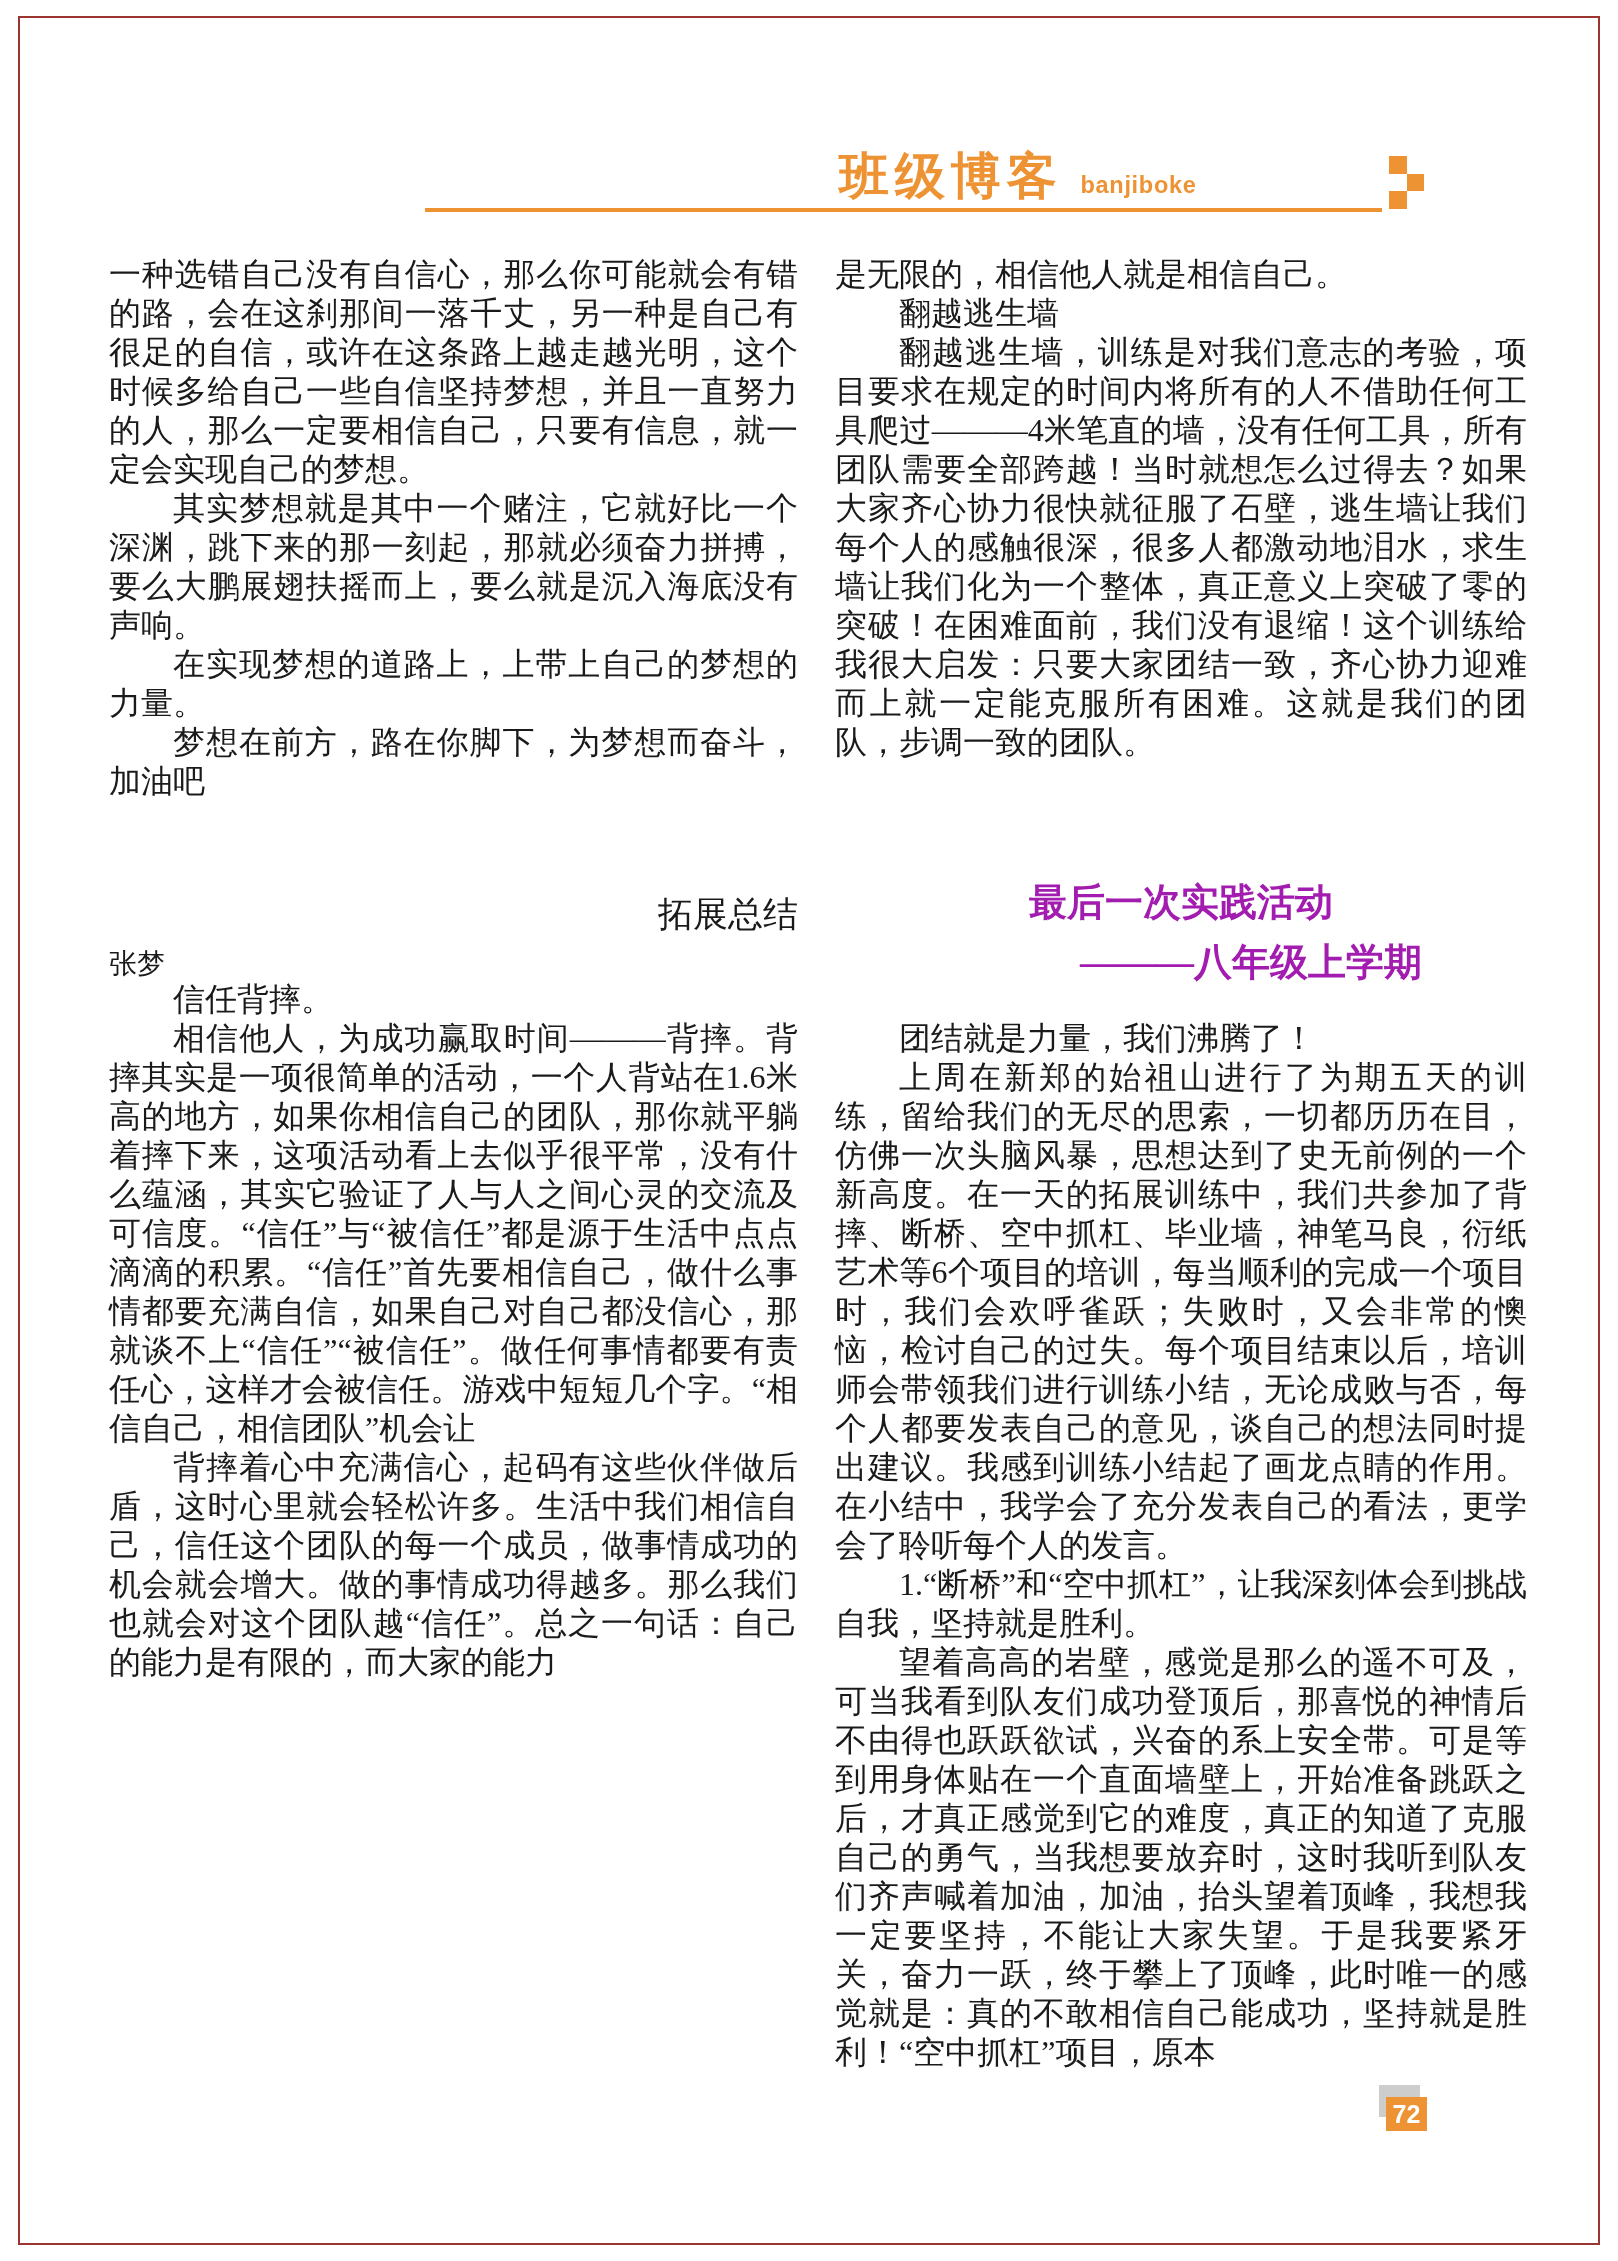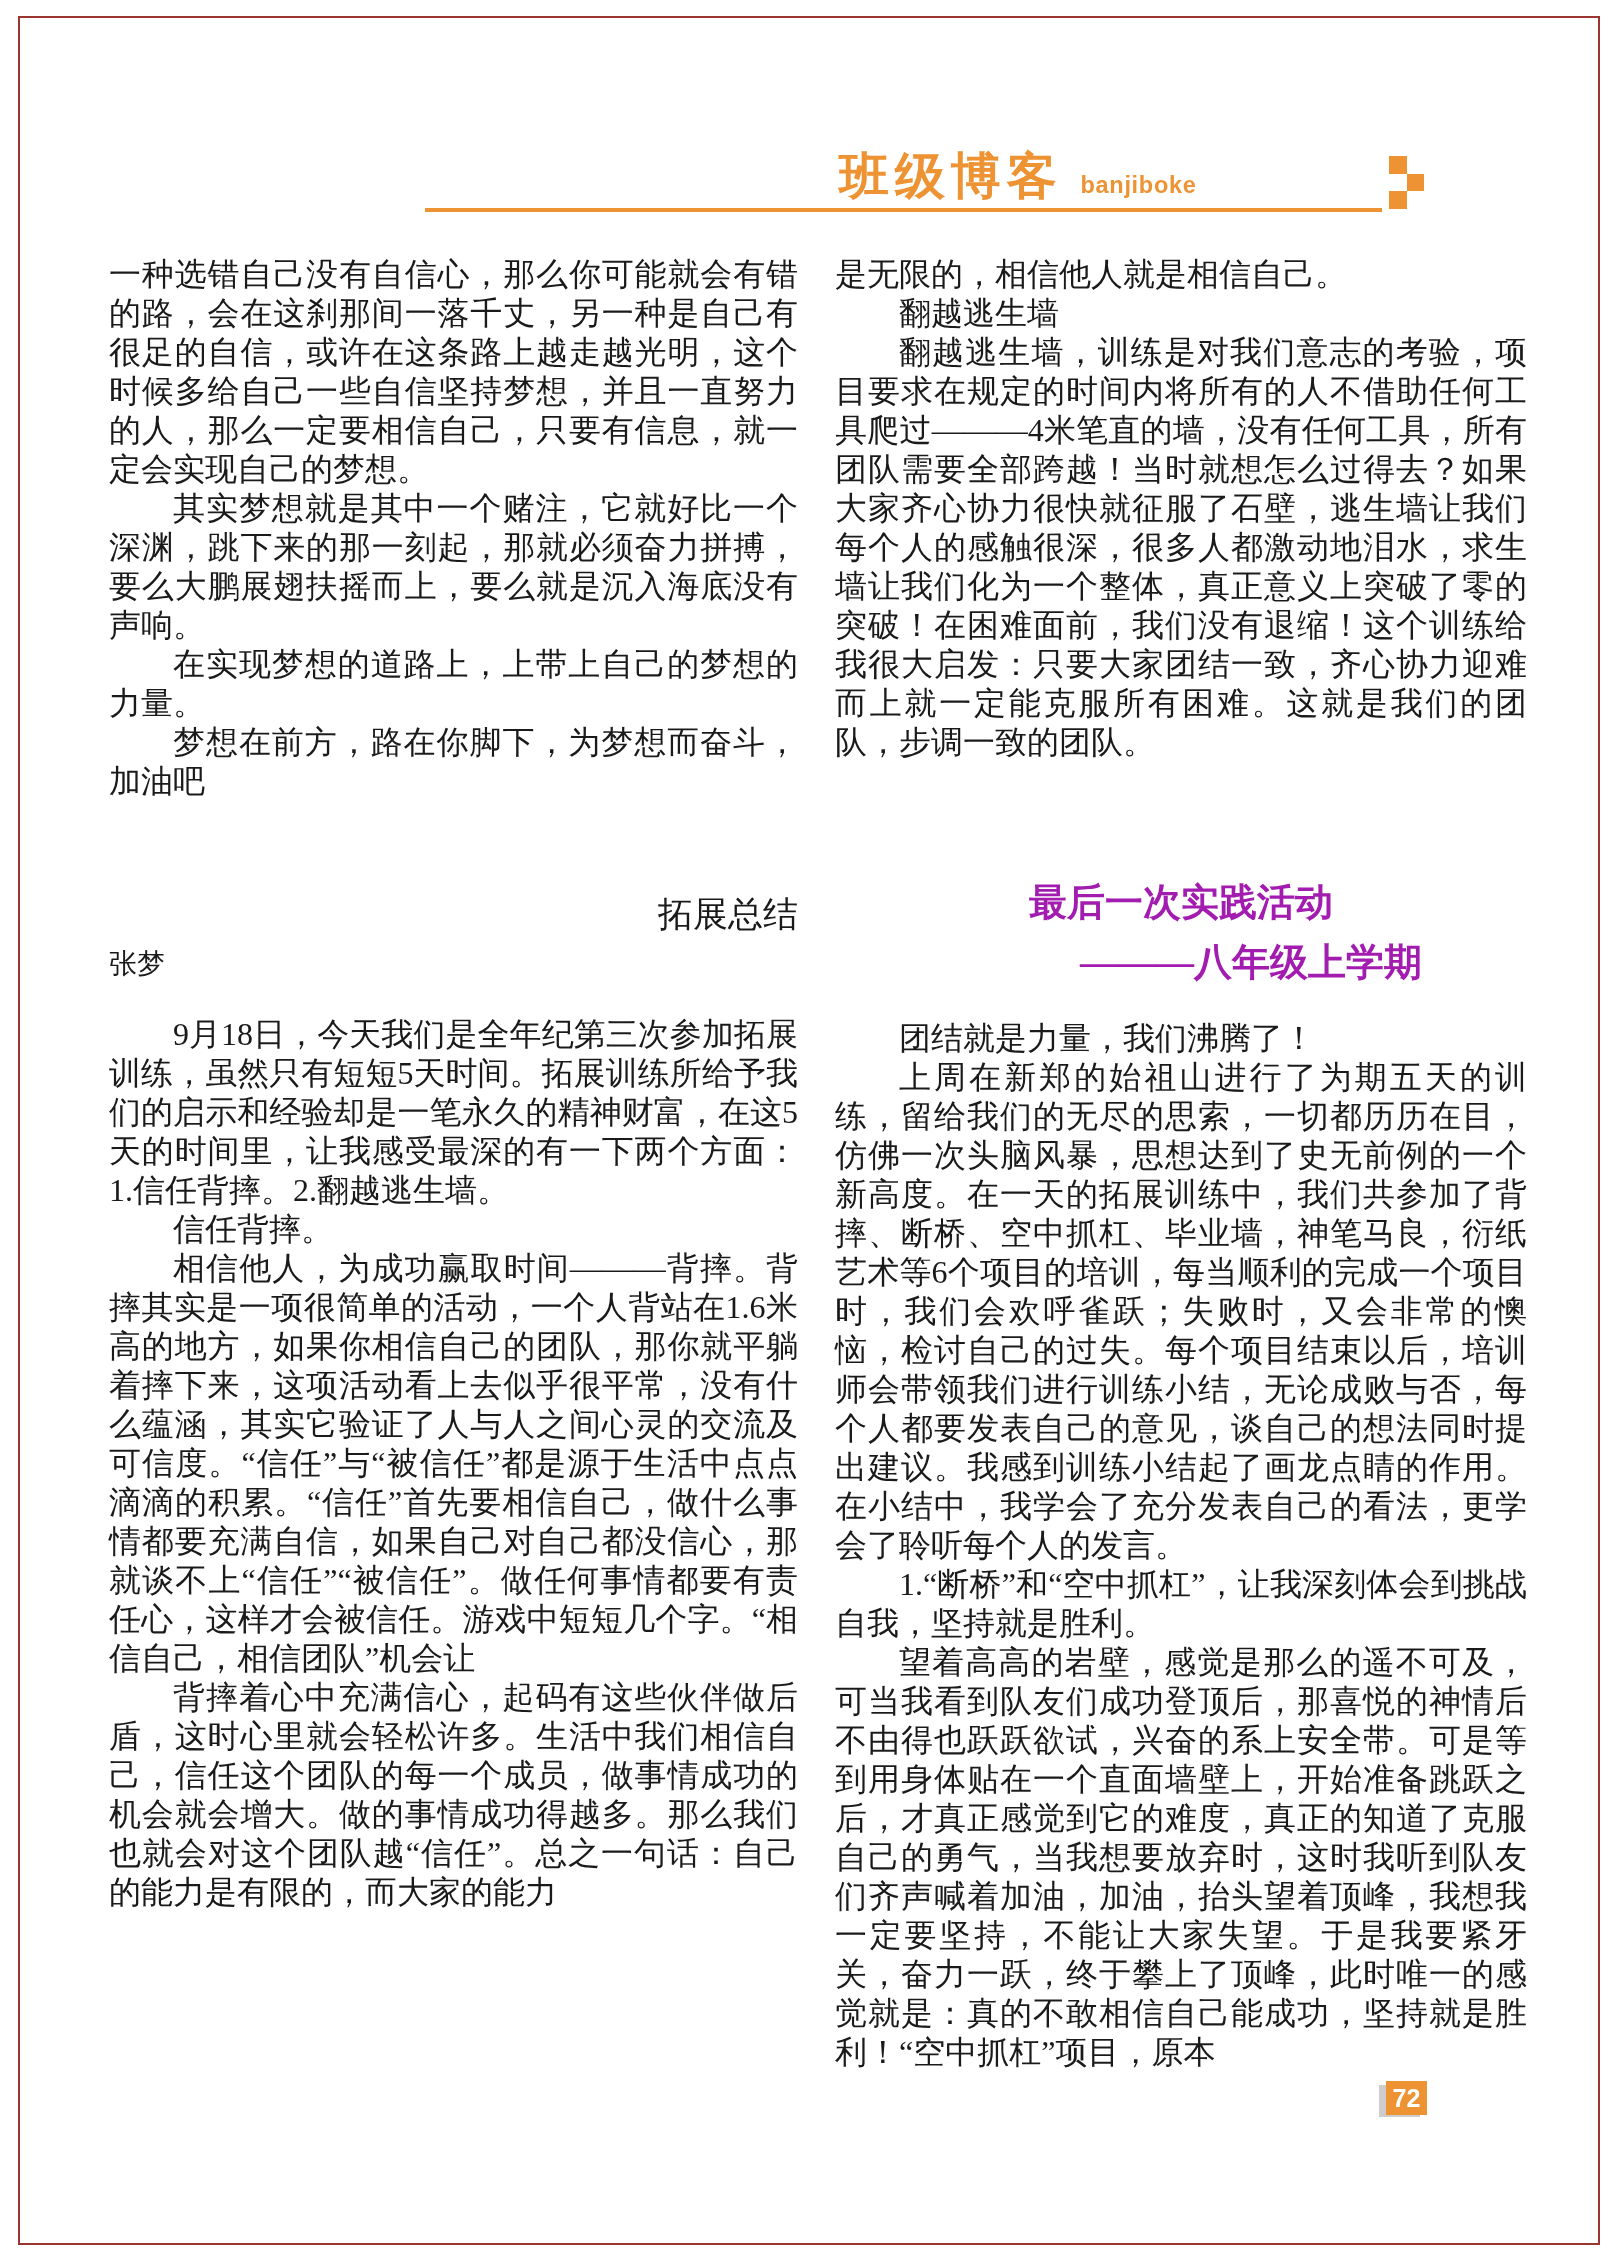--- a/index.html
+++ b/index.html
@@ -71,21 +71,21 @@
   }
   .sec-title.line2 { margin-top:16px; transform:translateX(70px); }
 
   
   .badge-wrap { position:absolute; left:1386px; top:2081px; width:41px; height:34px; }
   .badge-shadow {
     position:absolute; left:-7.4px; top:4.4px; width:41px; height:32px;
     background:#cdcdcd;
   }
   .badge {
-    position:absolute; left:0; top:0; width:41px; height:34px;
+    position:absolute; left:0; top:16px; width:41px; height:34px;
     background:#ee9333; color:#ffffff;
     font-family:"Liberation Sans", sans-serif; font-weight:bold; font-size:25px;
     display:flex; align-items:center; justify-content:center;
   }
 </style>
 </head>
 <body>
 
 <div class="page">
 
@@ -104,21 +104,20 @@
 
   <div class="col col-left">
     <p class="body noind">一种选错自己没有自信心，那么你可能就会有错的路，会在这刹那间一落千丈，另一种是自己有很足的自信，或许在这条路上越走越光明，这个时候多给自己一些自信坚持梦想，并且一直努力的人，那么一定要相信自己，只要有信息，就一定会实现自己的梦想。</p>
     <p class="body ind">其实梦想就是其中一个赌注，它就好比一个深渊，跳下来的那一刻起，那就必须奋力拼搏，要么大鹏展翅扶摇而上，要么就是沉入海底没有声响。</p>
     <p class="body ind">在实现梦想的道路上，上带上自己的梦想的力量。</p>
     <p class="body ind">梦想在前方，路在你脚下，为梦想而奋斗，加油吧</p>
 
     <h2 class="art-title">拓展总结</h2>
     <div class="art-author">张梦</div>
 
-    <p class="body ind first">9月18日，今天我们是全年纪第三次参加拓展训练，虽然只有短短5天时间。拓展训练所给予我们的启示和经验却是一笔永久的精神财富，在这5天的时间里，让我感受最深的有一下两个方面：1.信任背摔。2.翻越逃生墙。</p>
     <p class="body ind">信任背摔。</p>
     <p class="body ind">相信他人，为成功赢取时间———背摔。背摔其实是一项很简单的活动，一个人背站在1.6米高的地方，如果你相信自己的团队，那你就平躺着摔下来，这项活动看上去似乎很平常，没有什么蕴涵，其实它验证了人与人之间心灵的交流及可信度。“信任”与“被信任”都是源于生活中点点滴滴的积累。“信任”首先要相信自己，做什么事情都要充满自信，如果自己对自己都没信心，那就谈不上“信任”“被信任”。做任何事情都要有责任心，这样才会被信任。游戏中短短几个字。“相信自己，相信团队”机会让</p>
     <p class="body ind">背摔着心中充满信心，起码有这些伙伴做后盾，这时心里就会轻松许多。生活中我们相信自己，信任这个团队的每一个成员，做事情成功的机会就会增大。做的事情成功得越多。那么我们也就会对这个团队越“信任”。总之一句话：自己的能力是有限的，而大家的能力</p>
   </div>
 
   <div class="col col-right">
     <p class="body noind">是无限的，相信他人就是相信自己。</p>
     <p class="body ind">翻越逃生墙</p>
     <p class="body ind">翻越逃生墙，训练是对我们意志的考验，项目要求在规定的时间内将所有的人不借助任何工具爬过———4米笔直的墙，没有任何工具，所有团队需要全部跨越！当时就想怎么过得去？如果大家齐心协力很快就征服了石壁，逃生墙让我们每个人的感触很深，很多人都激动地泪水，求生墙让我们化为一个整体，真正意义上突破了零的突破！在困难面前，我们没有退缩！这个训练给我很大启发：只要大家团结一致，齐心协力迎难而上就一定能克服所有困难。这就是我们的团队，步调一致的团队。</p>
 

